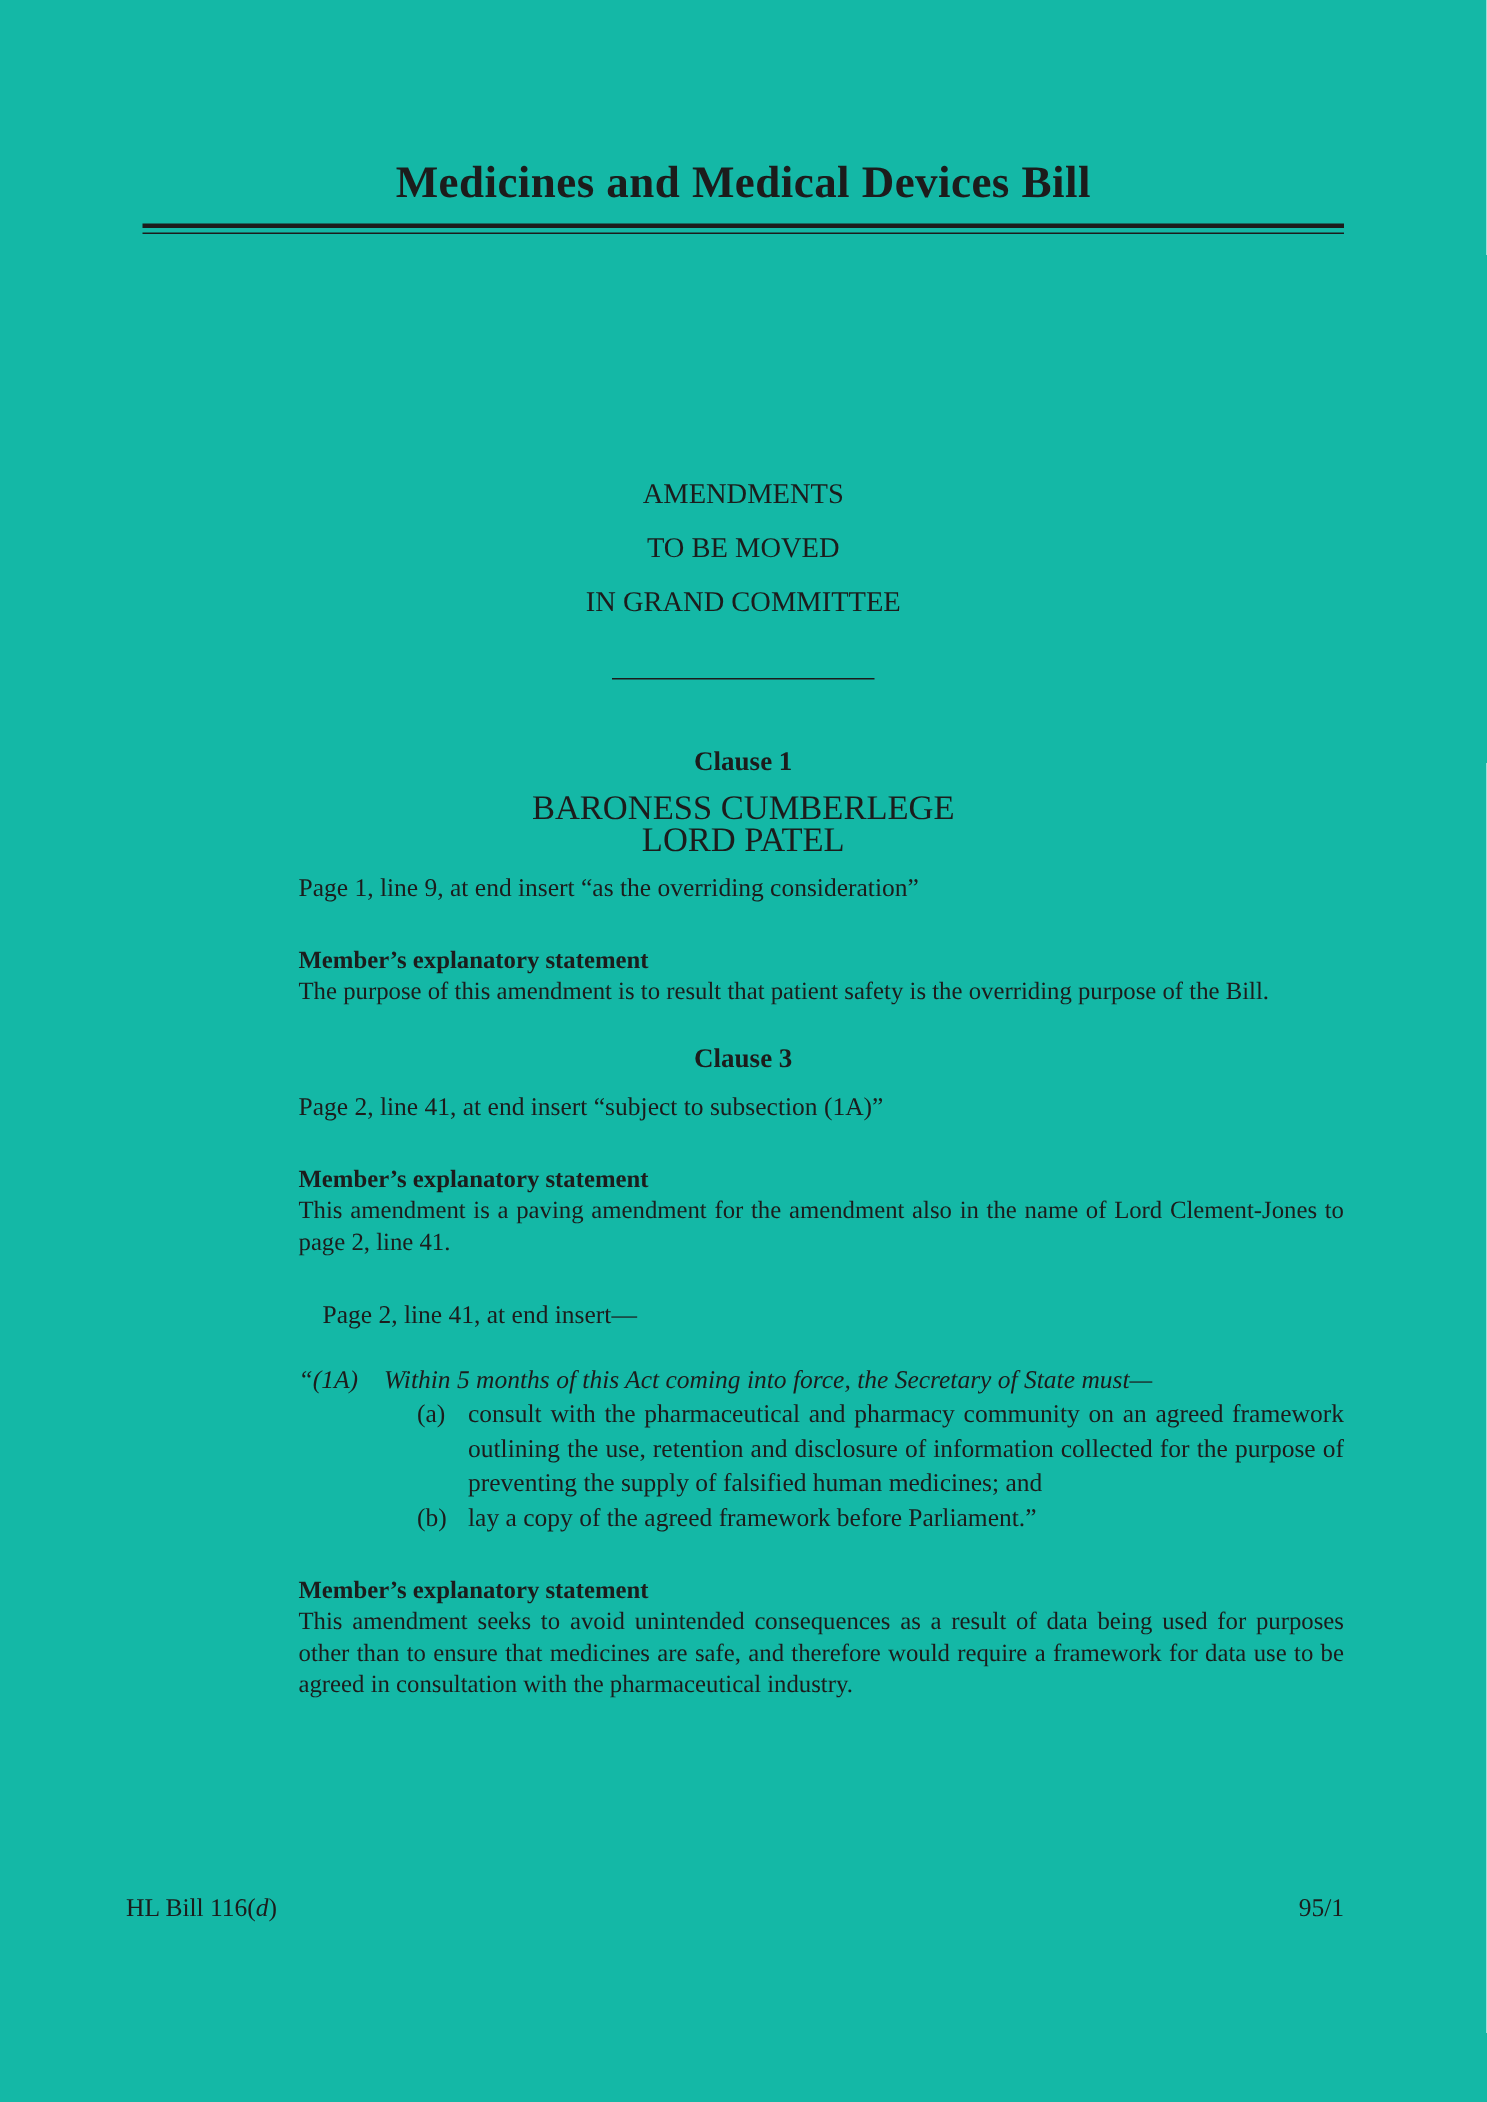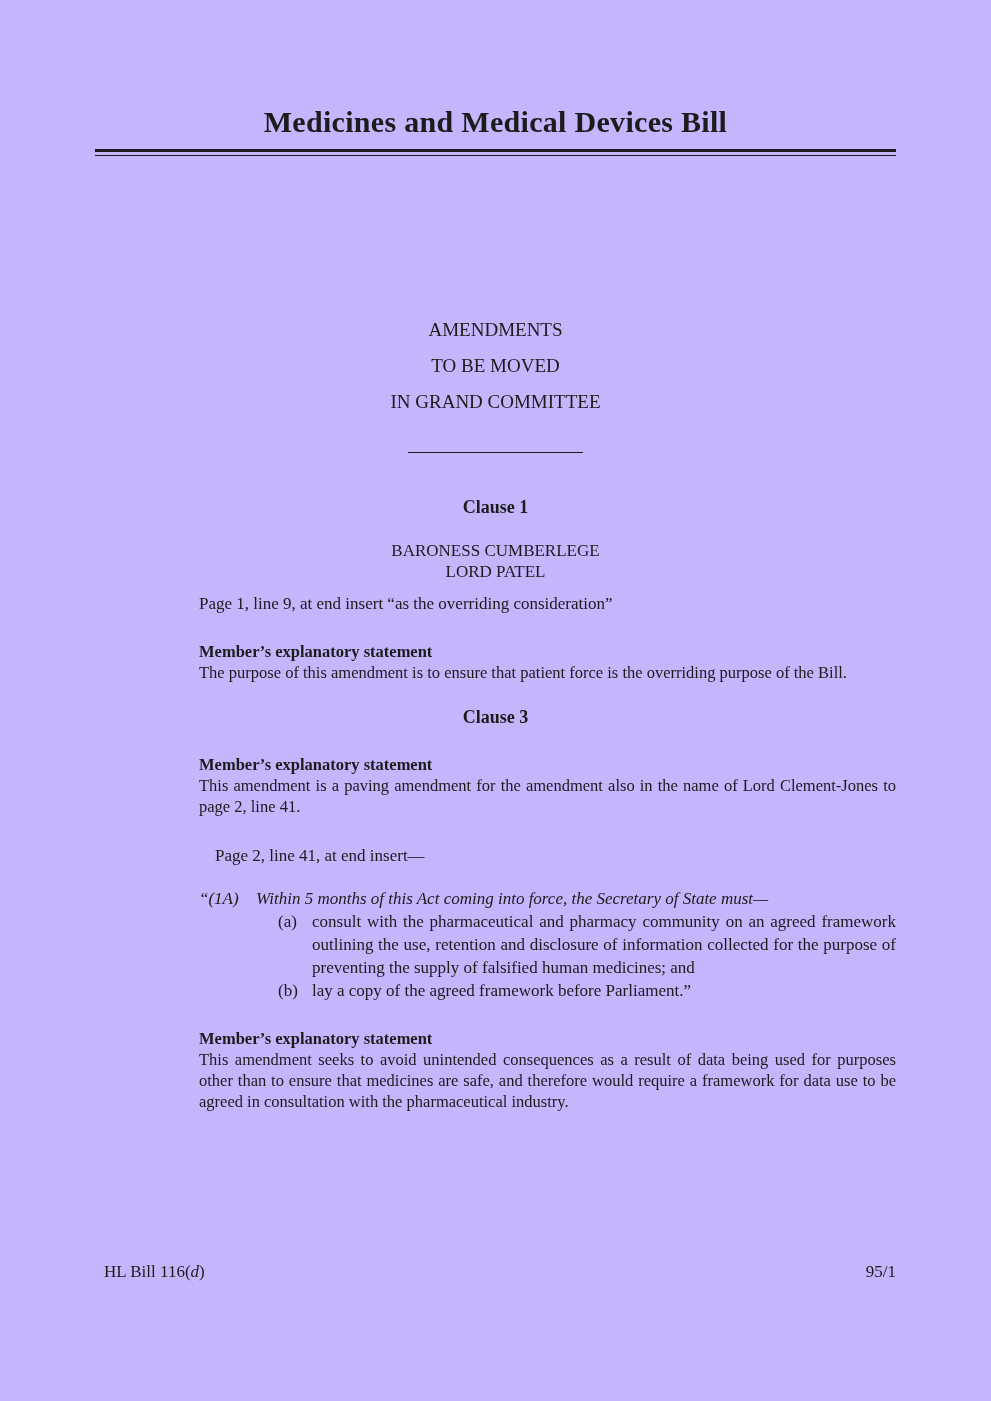--- a/index.html
+++ b/index.html
@@ -7,21 +7,21 @@
     padding: 0;
     background: #ffffff;
   }
   .page {
     position: relative;
     width: 991px;
     height: 1401px;
     margin: 0 auto;
     box-sizing: border-box;
     padding: 105px 95px 0 95px;
-    background: #c4b5fd;
+    background: #14b8a6;
     font-family: "Liberation Serif", "DejaVu Serif", serif;
     color: #1c1c1c;
     overflow: hidden;
   }
   .bill-title {
     margin: 0;
     text-align: center;
     font-size: 30px;
     font-weight: bold;
     letter-spacing: 0.3px;
@@ -48,23 +48,23 @@
     margin: 0;
     margin-top: 44px;
     text-align: center;
     font-size: 18px;
     font-weight: bold;
   }
   .clause-heading.second {
     margin-top: 24px;
   }
   .sponsors {
-    margin-top: 22px;
-    text-align: center;
-    font-size: 17px;
+    margin-top: 10px;
+    text-align: center;
+    font-size: 23px;
     line-height: 21px;
   }
   .body-indent {
     margin-left: 104px;
     font-size: 17px;
   }
   .amendment-line {
     margin: 0;
     margin-top: 11px;
     line-height: 22px;
@@ -111,21 +111,21 @@
     width: 34px;
     flex: 0 0 34px;
   }
   .item-text {
     flex: 1;
     text-align: justify;
   }
   .page-footer {
     position: absolute;
     top: 1262px;
-    left: 104px;
+    left: 84px;
     right: 95px;
     display: flex;
     justify-content: space-between;
     font-size: 17px;
   }
   .italic { font-style: italic; }
 </style>
 </head>
 <body>
 
@@ -147,28 +147,29 @@
   <section>
     <h2 class="clause-heading">Clause 1</h2>
     <div class="sponsors">
       <div>BARONESS CUMBERLEGE</div>
       <div>LORD PATEL</div>
     </div>
     <div class="body-indent">
       <p class="amendment-line">Page 1, line 9, at end insert “as the overriding consideration”</p>
       <div class="explanatory">
         <p class="exp-label">Member’s explanatory statement</p>
-        <p class="exp-text">The purpose of this amendment is to ensure that patient force is the overriding purpose of the Bill.</p>
+        <p class="exp-text">The purpose of this amendment is to result that patient safety is the overriding purpose of the Bill.</p>
       </div>
     </div>
   </section>
 
   <section>
     <h2 class="clause-heading second">Clause 3</h2>
     <div class="body-indent">
+      <p class="amendment-line">Page 2, line 41, at end insert “subject to subsection (1A)”</p>
       <div class="explanatory">
         <p class="exp-label">Member’s explanatory statement</p>
         <p class="exp-text">This amendment is a paving amendment for the amendment also in the name of Lord Clement-Jones to page 2, line 41.</p>
       </div>
 
       <p class="amendment-intro">Page 2, line 41, at end insert—</p>
 
       <div class="subsection">
         <span class="subsec-num">“(1A)</span>
         <span class="subsec-body">Within 5 months of this Act coming into force, the Secretary of State must—</span>

